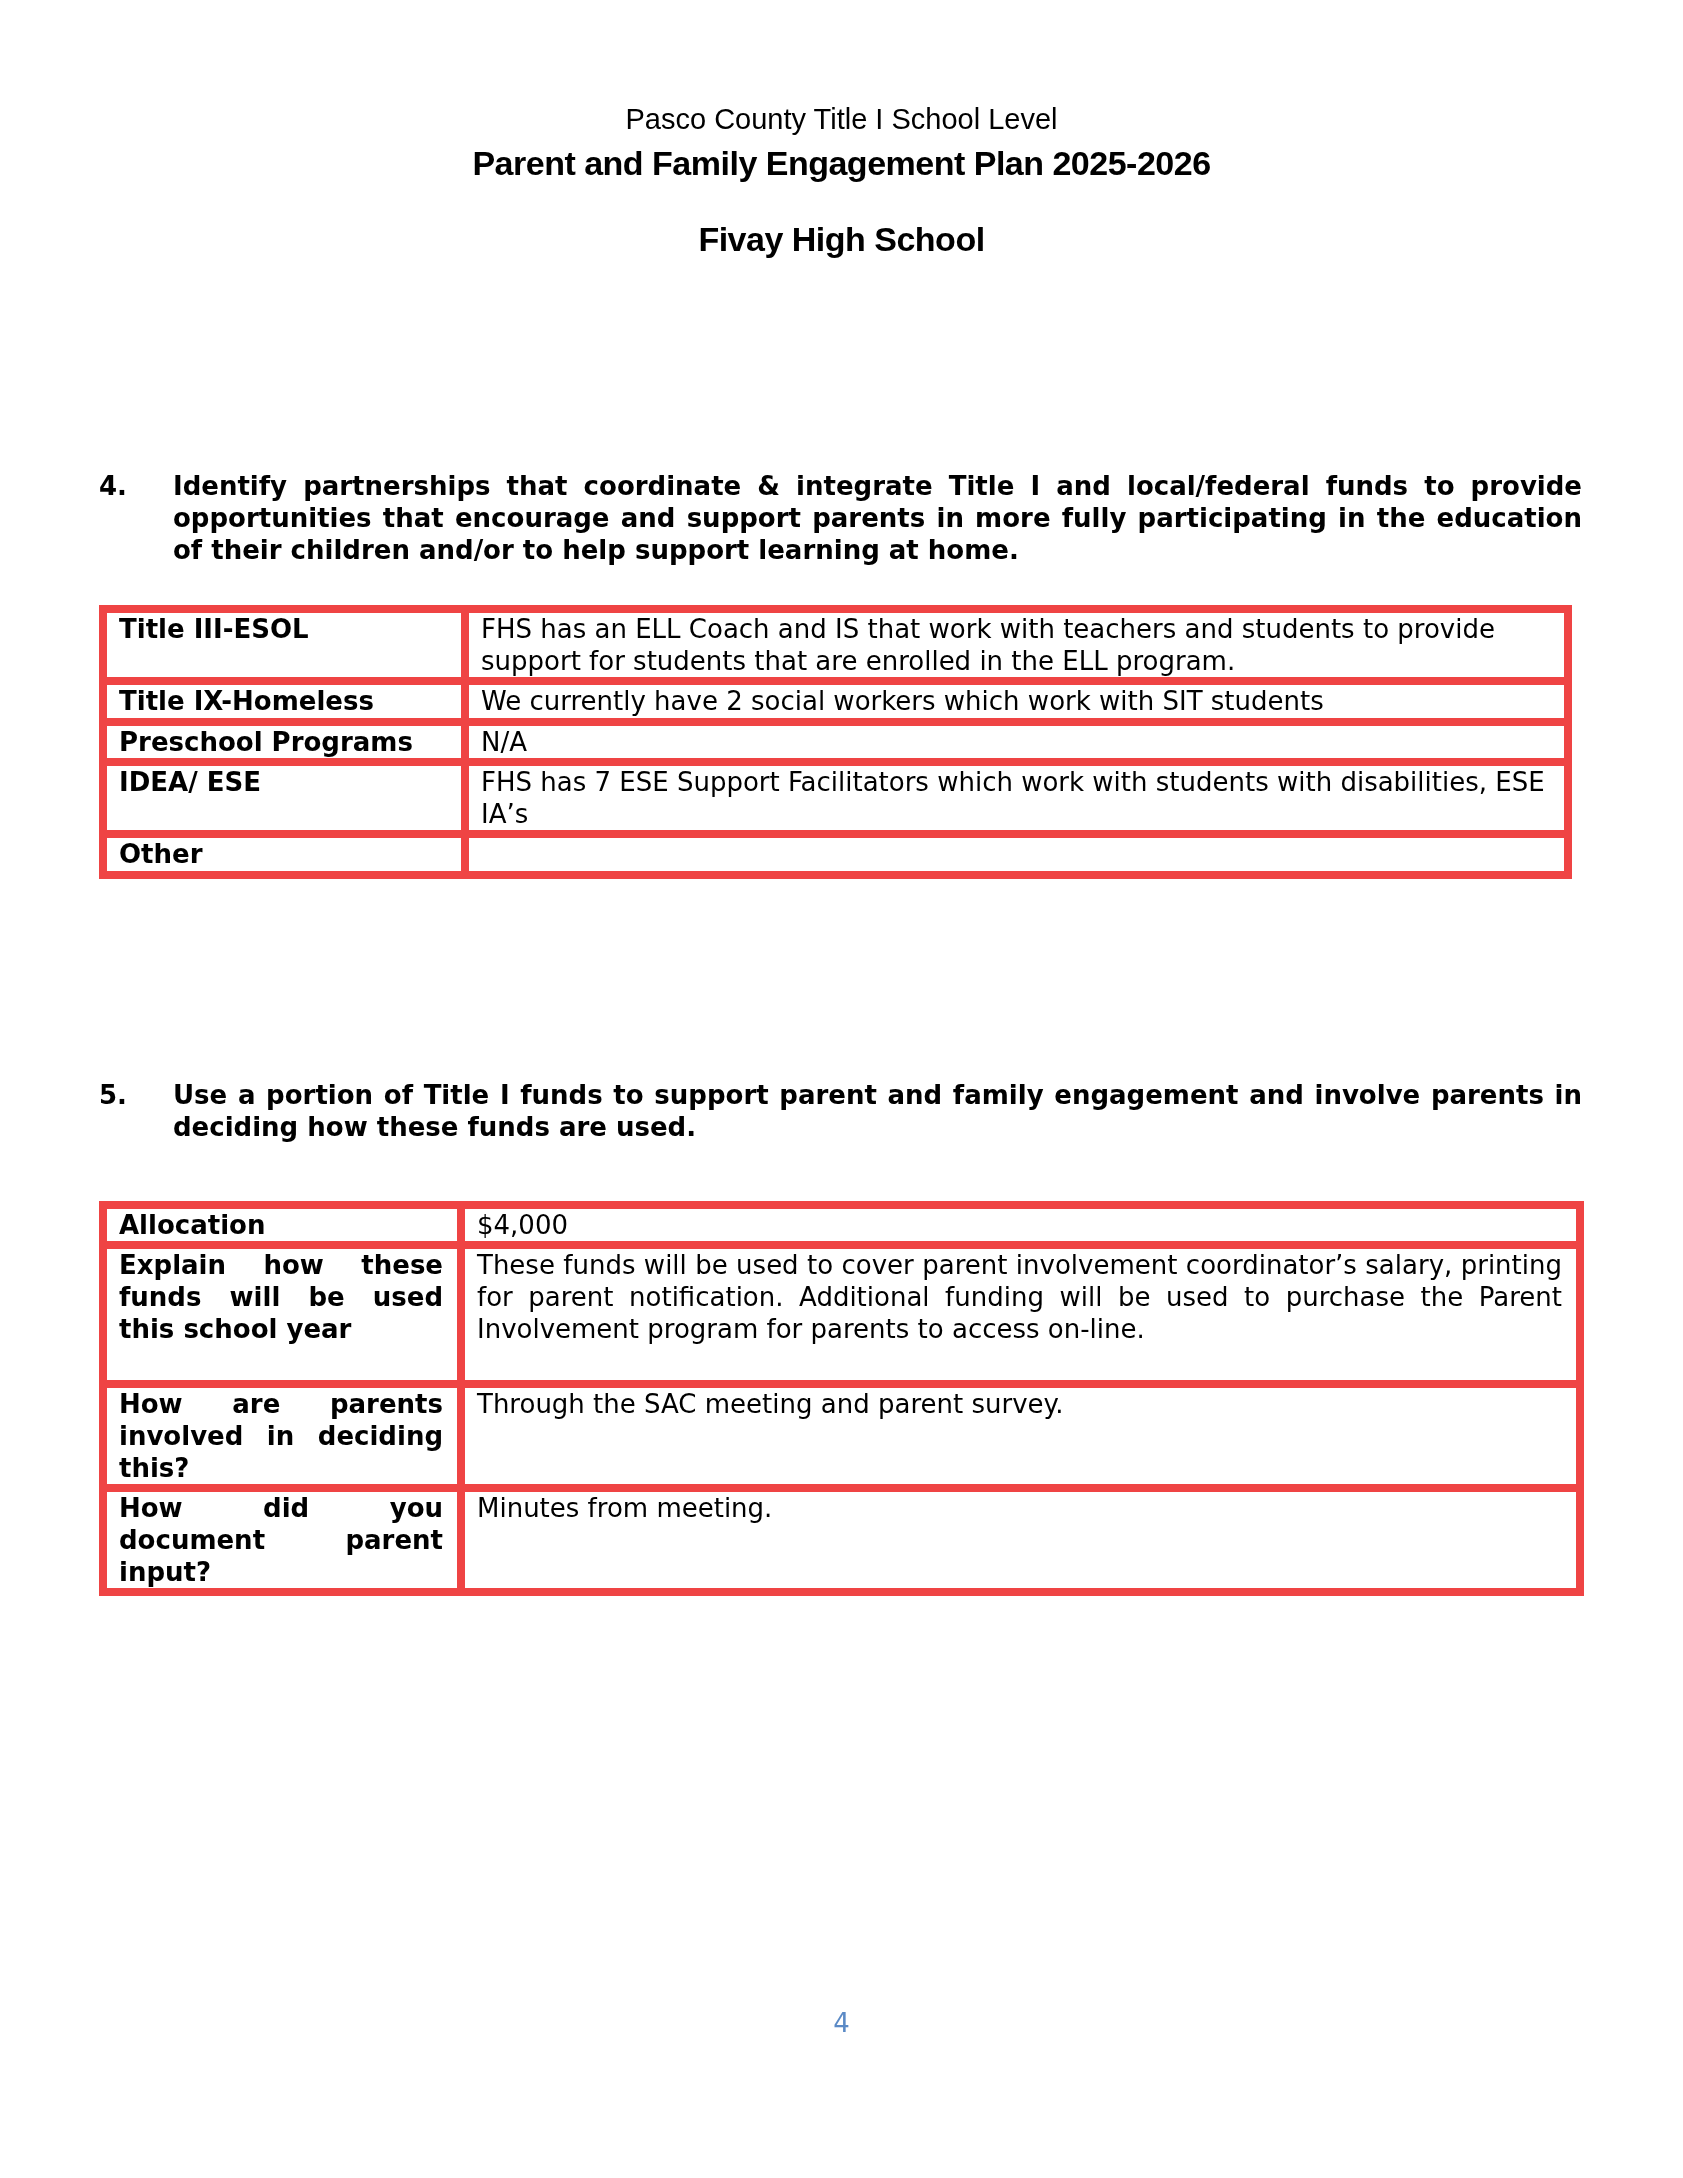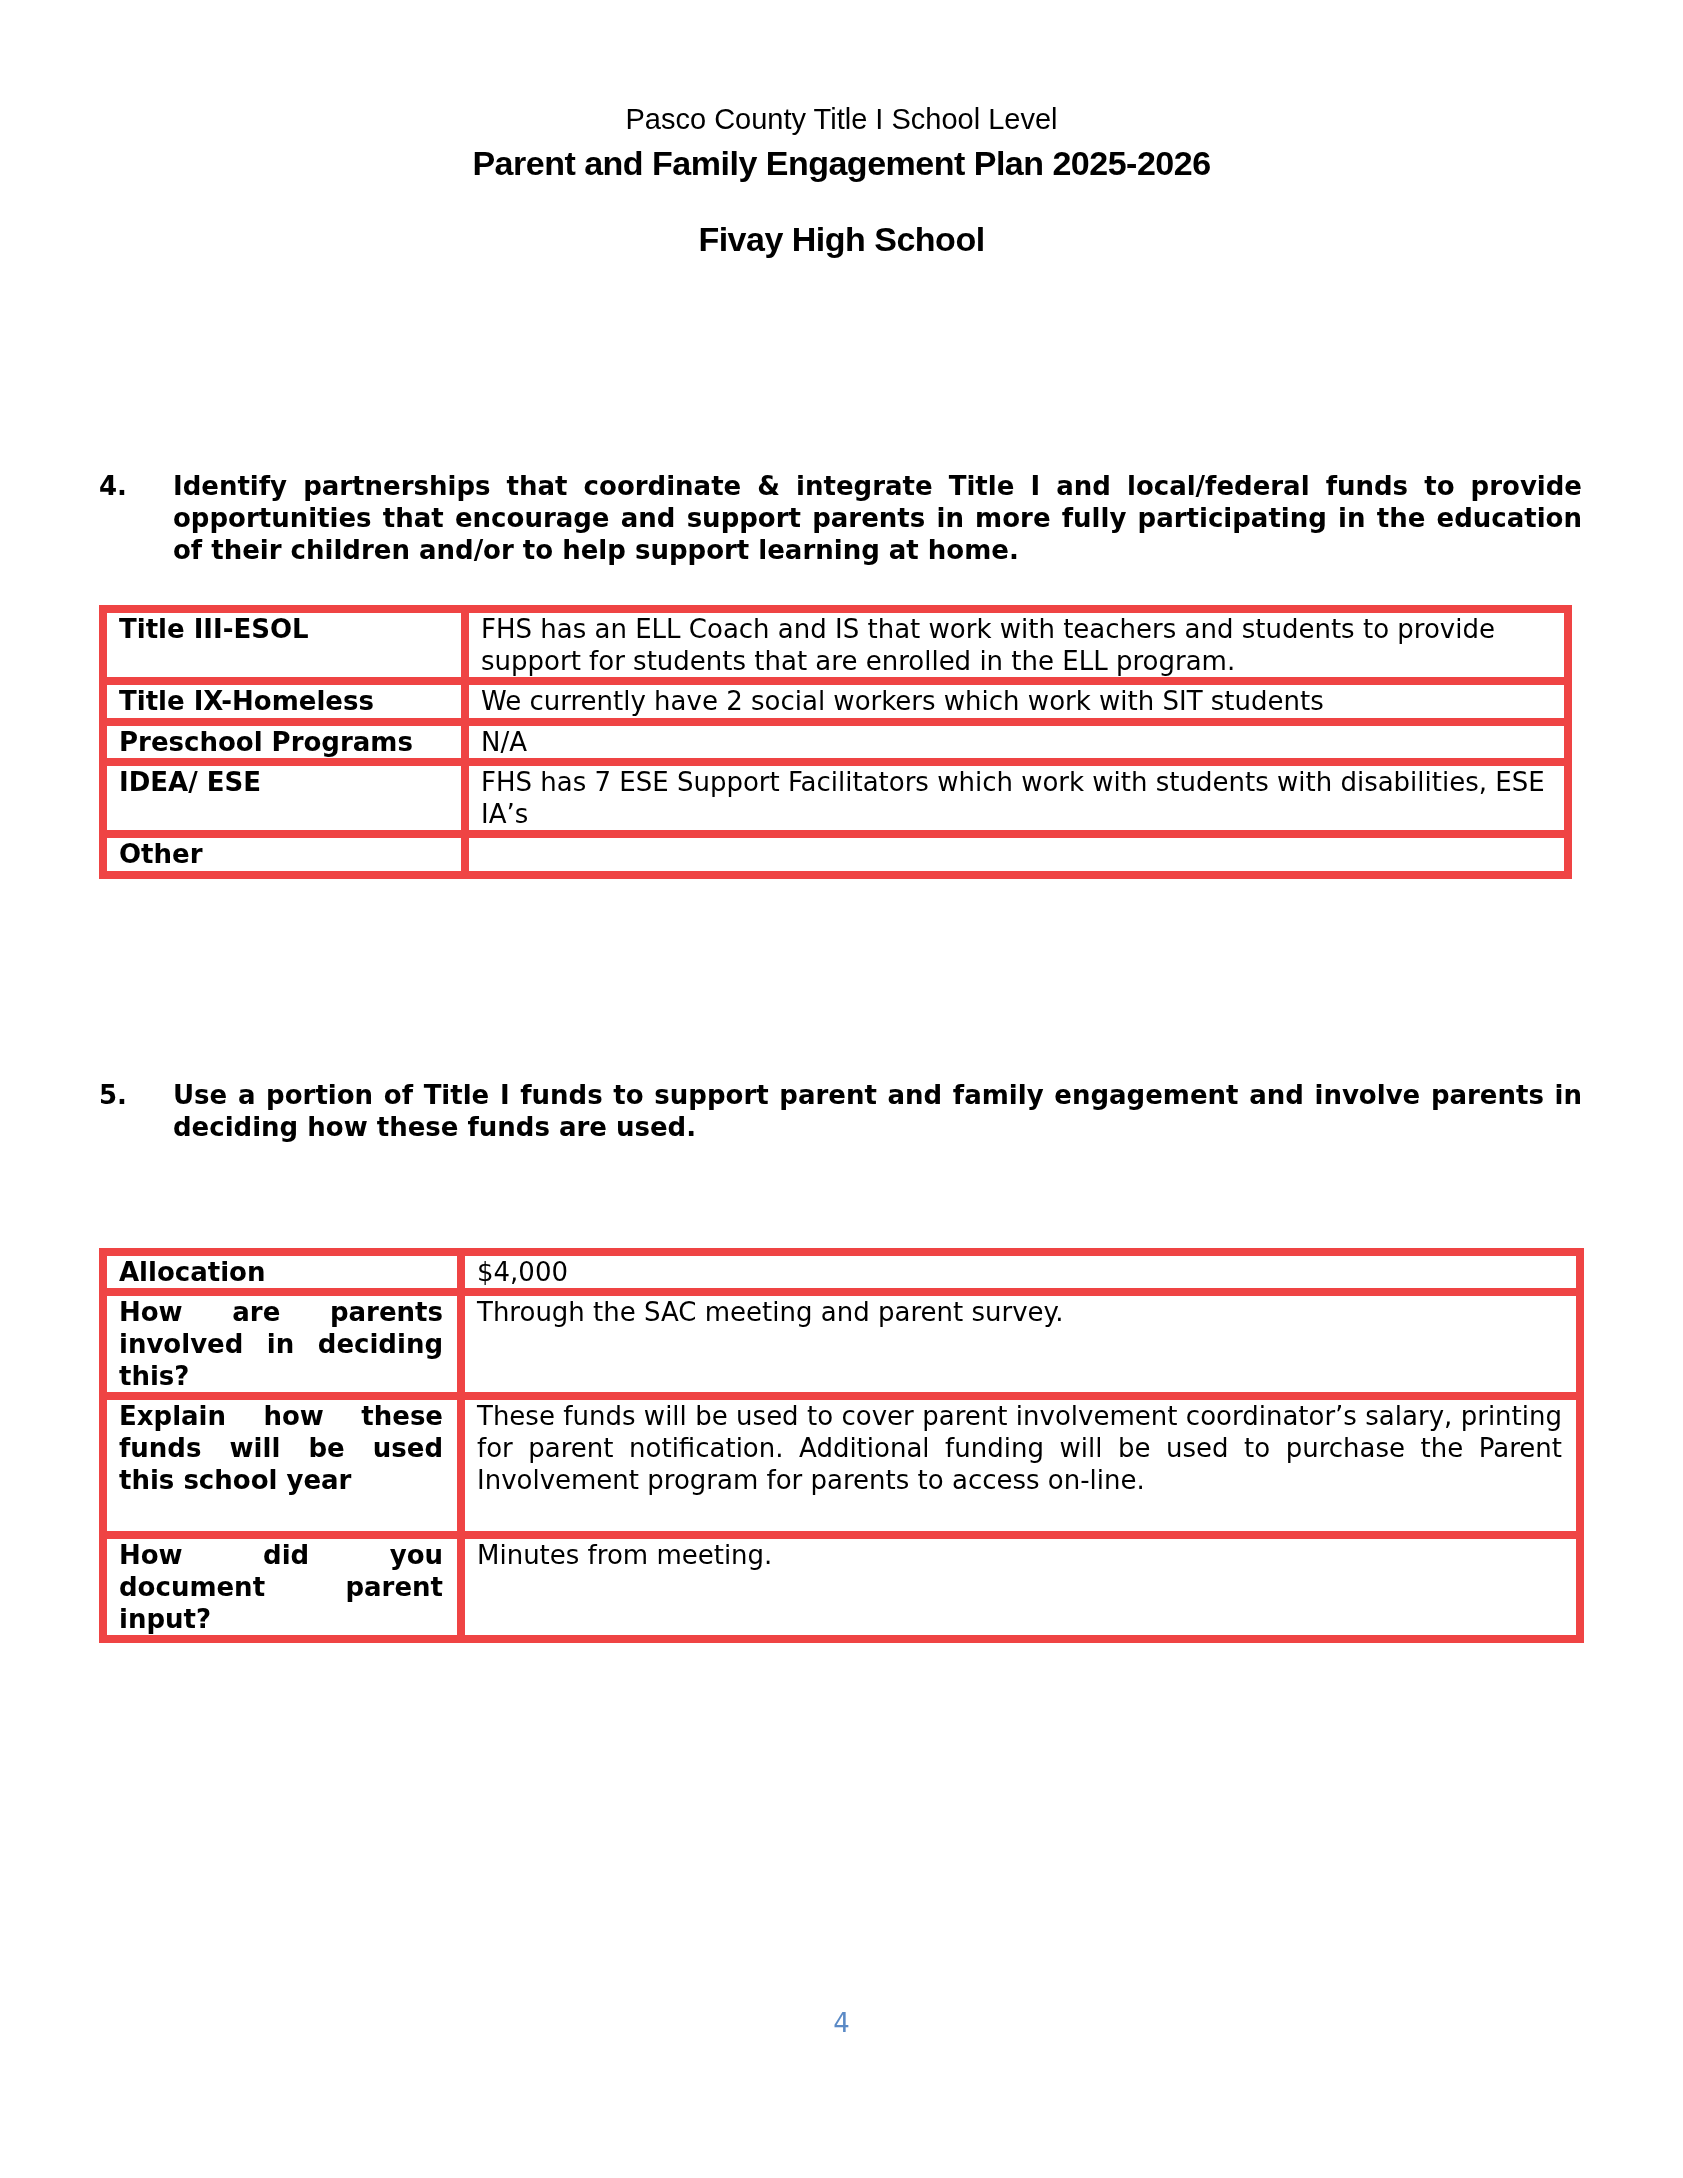--- a/index.html
+++ b/index.html
@@ -60,37 +60,37 @@
     <td class="val"></td>
   </tr>
 </tbody>
   </table>
 
 <div class="q" style="top:1079px;">
   <span class="num">5.</span>
   <div class="txt">Use a portion of Title I funds to support parent and family engagement and involve parents in deciding how these funds are used.</div>
 </div>
 
-<table class="t" style="left:99px; top:1248px; width:1485px;">
+<table class="t" style="left:99px; top:1201px; width:1485px;">
   <colgroup>
       <col style="width:358px">
       <col>
     </colgroup>
   <tbody>
       <tr style="height:36px">
     <td class="lbl just">Allocation</td>
     <td class="val">$4,000</td>
   </tr>
+  <tr style="height:139px">
+    <td class="lbl just">Explain how these funds will be used this school year</td>
+    <td class="val just">These funds will be used to cover parent involvement coordinator’s salary, printing for parent notification.  Additional funding will be used to purchase the Parent Involvement program for parents to access on-line.</td>
+  </tr>
   <tr style="height:101px">
     <td class="lbl just">How are parents involved in deciding this?</td>
     <td class="val">Through the SAC meeting and parent survey.</td>
-  </tr>
-  <tr style="height:139px">
-    <td class="lbl just">Explain how these funds will be used this school year</td>
-    <td class="val just">These funds will be used to cover parent involvement coordinator’s salary, printing for parent notification.  Additional funding will be used to purchase the Parent Involvement program for parents to access on-line.</td>
   </tr>
   <tr style="height:100px">
     <td class="lbl just">How did you document parent input?</td>
     <td class="val">Minutes from meeting.</td>
   </tr>
 </tbody>
   </table>
 
 <div class="pagenum">4</div>
 

